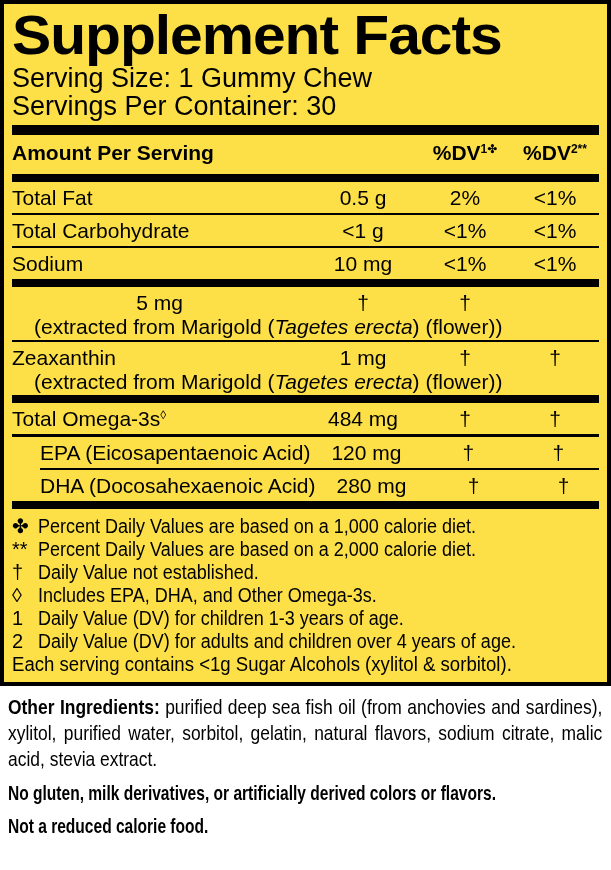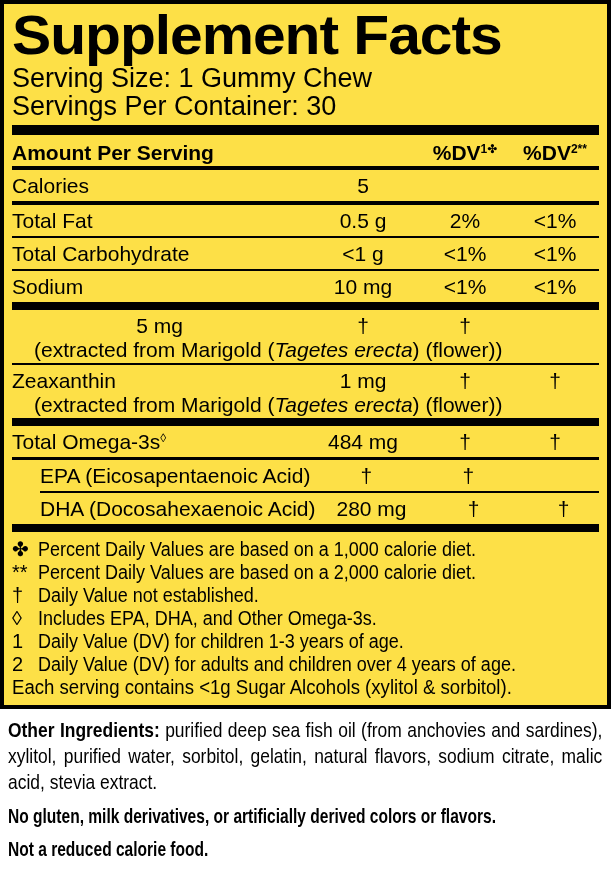--- a/index.html
+++ b/index.html
@@ -33,21 +33,21 @@
   .d2 { height: 2px; background: #000; }
   .d3 { height: 3px; background: #000; }
   .d4 { height: 4px; background: #000; }
   .d8 { height: 8px; background: #000; }
   .d2.ind { margin-left: 28px; }
   .grid {
     display: grid;
     grid-template-columns: 1fr 112px 92px 88px;
     align-items: center;
   }
-  .hdr { padding: 6px 0 1px 0; font-weight: bold; font-size: 21px; }
+  .hdr { padding: 6px 0 9px 0; font-weight: bold; font-size: 21px; }
   .hdr .c { text-align: center; white-space: nowrap; }
   sup.s { font-size: 12px; vertical-align: 7px; letter-spacing: 0; }
   .row { min-height: 31px; font-size: 21px; }
   .row .c { text-align: center; }
   .row .nm { white-space: nowrap; }
   .row.indent .nm { padding-left: 28px; }
   .sub { font-size: 21px; padding: 0 0 1px 22px; margin-top: -3px; white-space: nowrap; }
   .fns { margin-top: 6px; padding-bottom: 2px; }
   .fn { display: flex; font-size: 20px; line-height: 23px; }
   .fn .sym { width: 26px; flex: 0 0 26px; }
@@ -88,26 +88,20 @@
 
   <div class="grid hdr">
     <span>Amount Per Serving</span>
     <span class="c"></span>
     <span class="c"><span>%DV</span><sup class="s">1✤</sup></span>
     <span class="c"><span>%DV</span><sup class="s">2**</sup></span>
   </div>
 
   <div class="d4"></div>
 
-  <div class="grid row">
-    <span class="nm">Calories</span>
-    <span class="c">5</span>
-    <span class="c"></span>
-    <span class="c"></span>
-  </div>
 
   <div class="d4"></div>
 
   <div class="grid row">
     <span class="nm">Total Fat</span>
     <span class="c">0.5 g</span>
     <span class="c">2%</span>
     <span class="c">&lt;1%</span>
   </div>
 
@@ -154,20 +148,21 @@
     <span class="nm"><span>Total Omega-3s</span><sup class="s">◊</sup></span>
     <span class="c">484 mg</span>
     <span class="c">†</span>
     <span class="c">†</span>
   </div>
 
   <div class="d3"></div>
 
   <div class="grid row indent">
     <span class="nm">EPA (Eicosapentaenoic Acid)</span>
+    <span class="c">120 mg</span>
     <span class="c">†</span>
     <span class="c">†</span>
   </div>
 
   <div class="d2 ind"></div>
 
   <div class="grid row indent">
     <span class="nm">DHA (Docosahexaenoic Acid)</span>
     <span class="c">280 mg</span>
     <span class="c">†</span>

